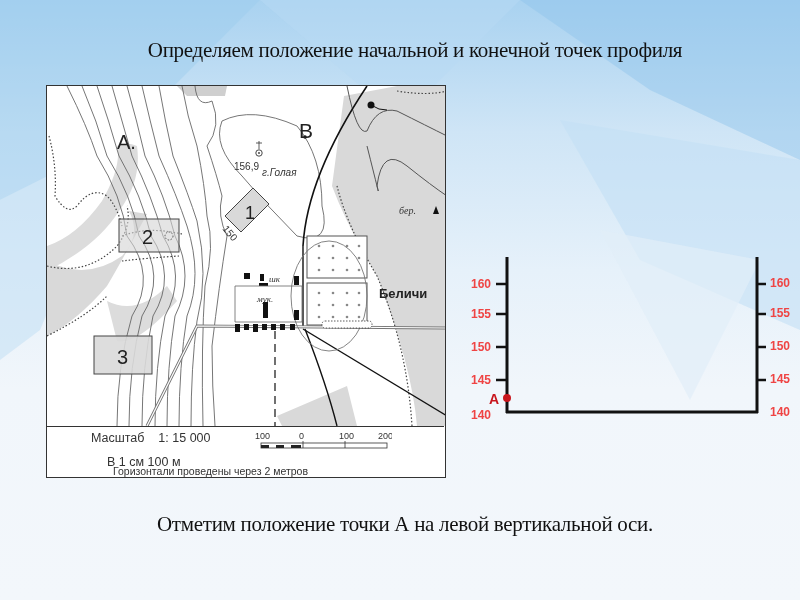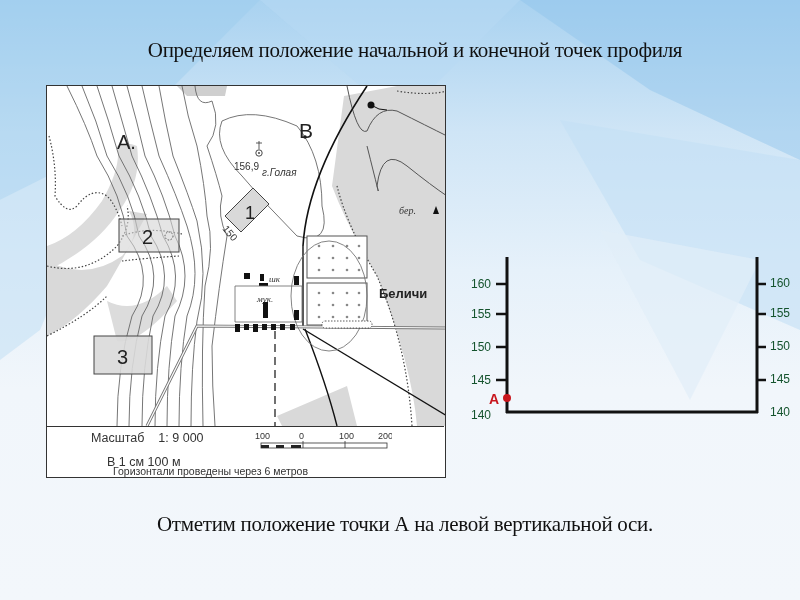--- a/index.html
+++ b/index.html
@@ -24,21 +24,21 @@
   .map svg { position:absolute; left:0; top:0; }
   .legend {
     position:absolute; left:0; top:340px; width:397px; height:52px;
     border-top:1.5px solid #333; background:#fff;
     font-family: "Liberation Sans", sans-serif; color:#333;
   }
   .leg-scale { position:absolute; left:44px; top:4px; font-size:12.5px; }
   .leg-cm { position:absolute; left:60px; top:28px; font-size:12.5px; }
   .leg-contour { position:absolute; left:66px; top:38px; font-size:10.5px; }
   .profile { position:absolute; left:460px; top:250px; width:340px; height:180px; }
-  .ylab { position:absolute; font-family:"Liberation Sans",sans-serif; font-weight:normal; font-size:12px; color:#14532d;text-align:right; }
+  .ylab { position:absolute; font-family:"Liberation Sans",sans-serif; font-weight:bold; font-size:12px; color:#ef4444;text-align:right; }
   .ptA-label { position:absolute; font-family:"Liberation Sans",sans-serif; font-weight:bold; font-size:14px; color:#c8161d; }
 </style>
 </head>
 <body>
 
 <svg class="bg-poly" viewBox="0 0 800 600">
   <polygon points="0,0 260,0 120,140 0,200" fill="#9ccbee" opacity="0.45"></polygon>
   <polygon points="260,0 520,0 400,120" fill="#b7daf3" opacity="0.5"></polygon>
   <polygon points="520,0 800,0 800,160 650,90" fill="#8fc4ec" opacity="0.45"></polygon>
   <polygon points="560,120 800,160 800,330 640,260" fill="#c3e0f5" opacity="0.6"></polygon>
@@ -174,23 +174,23 @@
     <text x="352" y="128" font-family="Liberation Serif, serif" font-size="10" font-style="italic" fill="#333">бер.</text>
     <path d="M389,120 L392,128 L386,128 Z" fill="#111"></path>
     <circle cx="324" cy="19" r="3.5" fill="#111"></circle>
     <path d="M324,19 L332,23 L340,24" fill="none" stroke="#111" stroke-width="1"></path>
     <text x="332" y="212" font-family="Liberation Sans, sans-serif" font-size="13" font-weight="bold" fill="#222">Беличи</text>
     <text x="222" y="196" font-family="Liberation Serif, serif" font-size="9" font-style="italic" fill="#333">шк</text>
     <text x="210" y="216" font-family="Liberation Serif, serif" font-size="9" font-style="italic" fill="#333">мук.</text>
   </svg>
 
   <div class="legend">
-    <div class="leg-scale" style="white-space:pre">Масштаб    1: 9 000</div>
+    <div class="leg-scale" style="white-space:pre">Масштаб    1: 15 000</div>
     <div class="leg-cm">В 1 см 100 м</div>
-    <div class="leg-contour">Горизонтали проведены через 6 метров</div>
+    <div class="leg-contour">Горизонтали проведены через 2 метров</div>
     <svg style="position:absolute;left:200px;top:2px" width="145" height="28">
       <text x="8" y="10" font-family="Liberation Sans, sans-serif" font-size="9" fill="#333">100</text>
       <text x="52" y="10" font-family="Liberation Sans, sans-serif" font-size="9" fill="#333">0</text>
       <text x="92" y="10" font-family="Liberation Sans, sans-serif" font-size="9" fill="#333">100</text>
       <text x="131" y="10" font-family="Liberation Sans, sans-serif" font-size="9" fill="#333">200</text>
       <rect x="14" y="14" width="126" height="5" fill="#fff" stroke="#333" stroke-width="0.8"></rect>
       <rect x="14" y="16" width="8" height="3" fill="#222"></rect>
       <rect x="29" y="16" width="8" height="3" fill="#222"></rect>
       <rect x="44" y="16" width="10" height="3" fill="#222"></rect>
       <line x1="56" y1="12" x2="56" y2="19" stroke="#333" stroke-width="0.8"></line>

